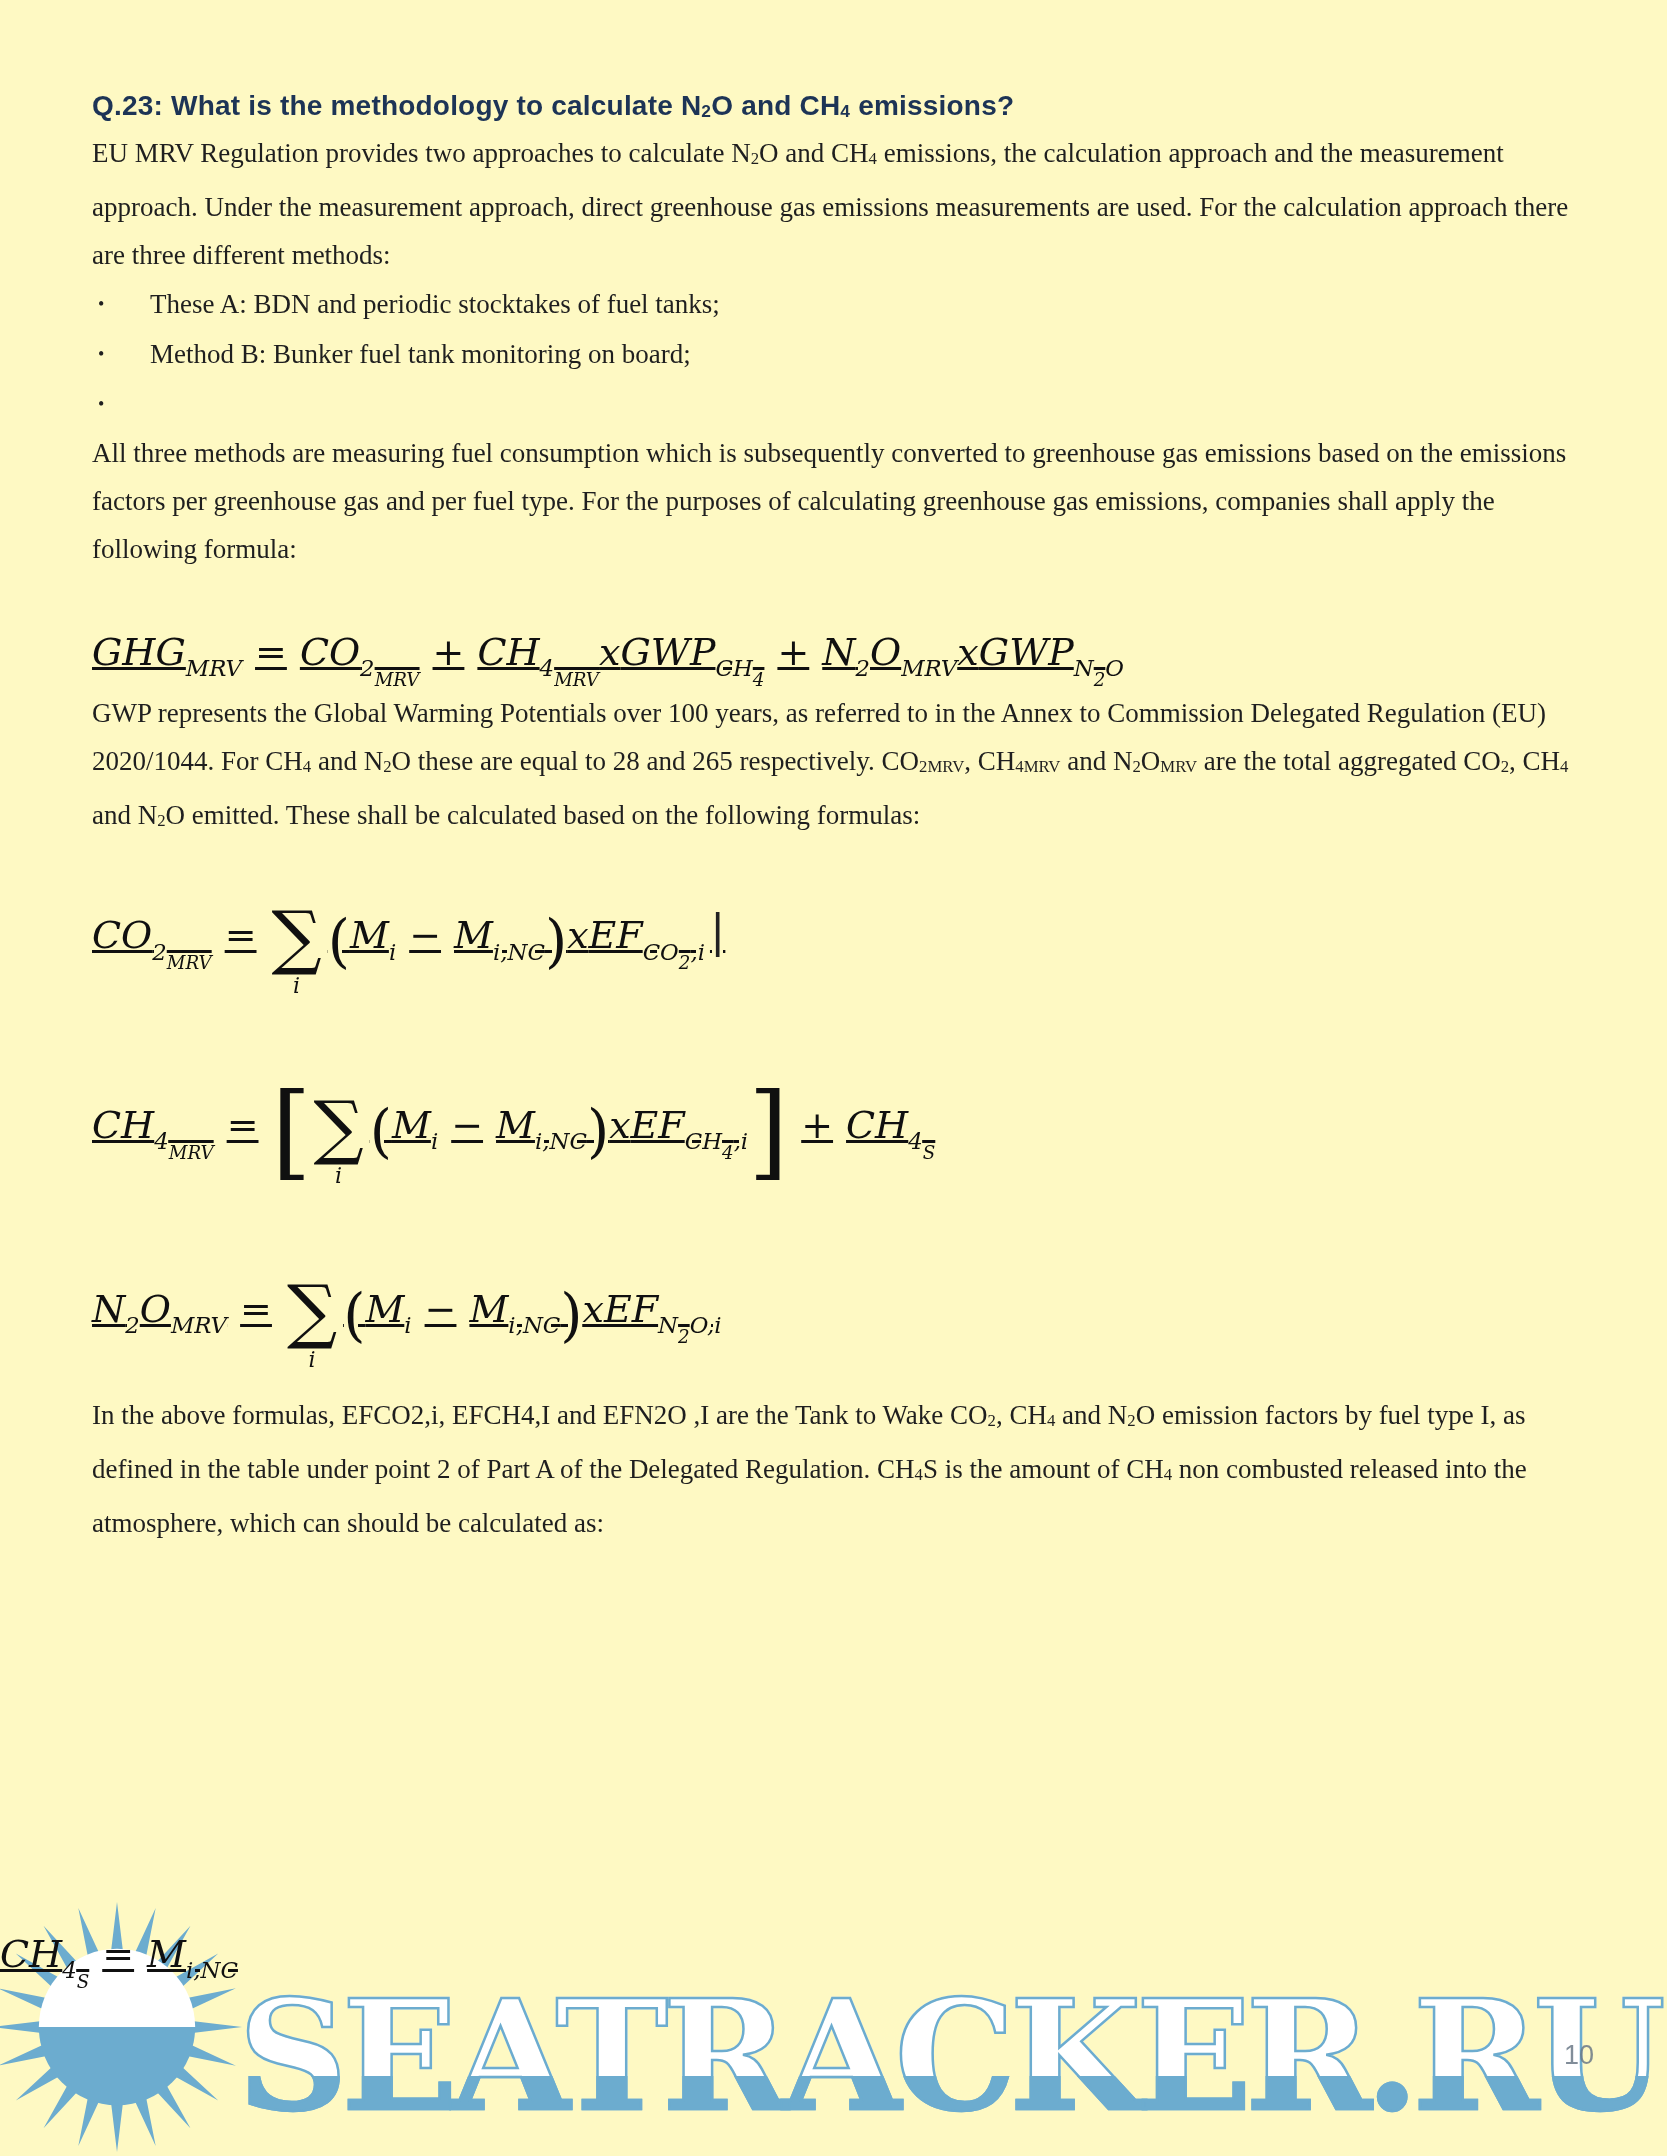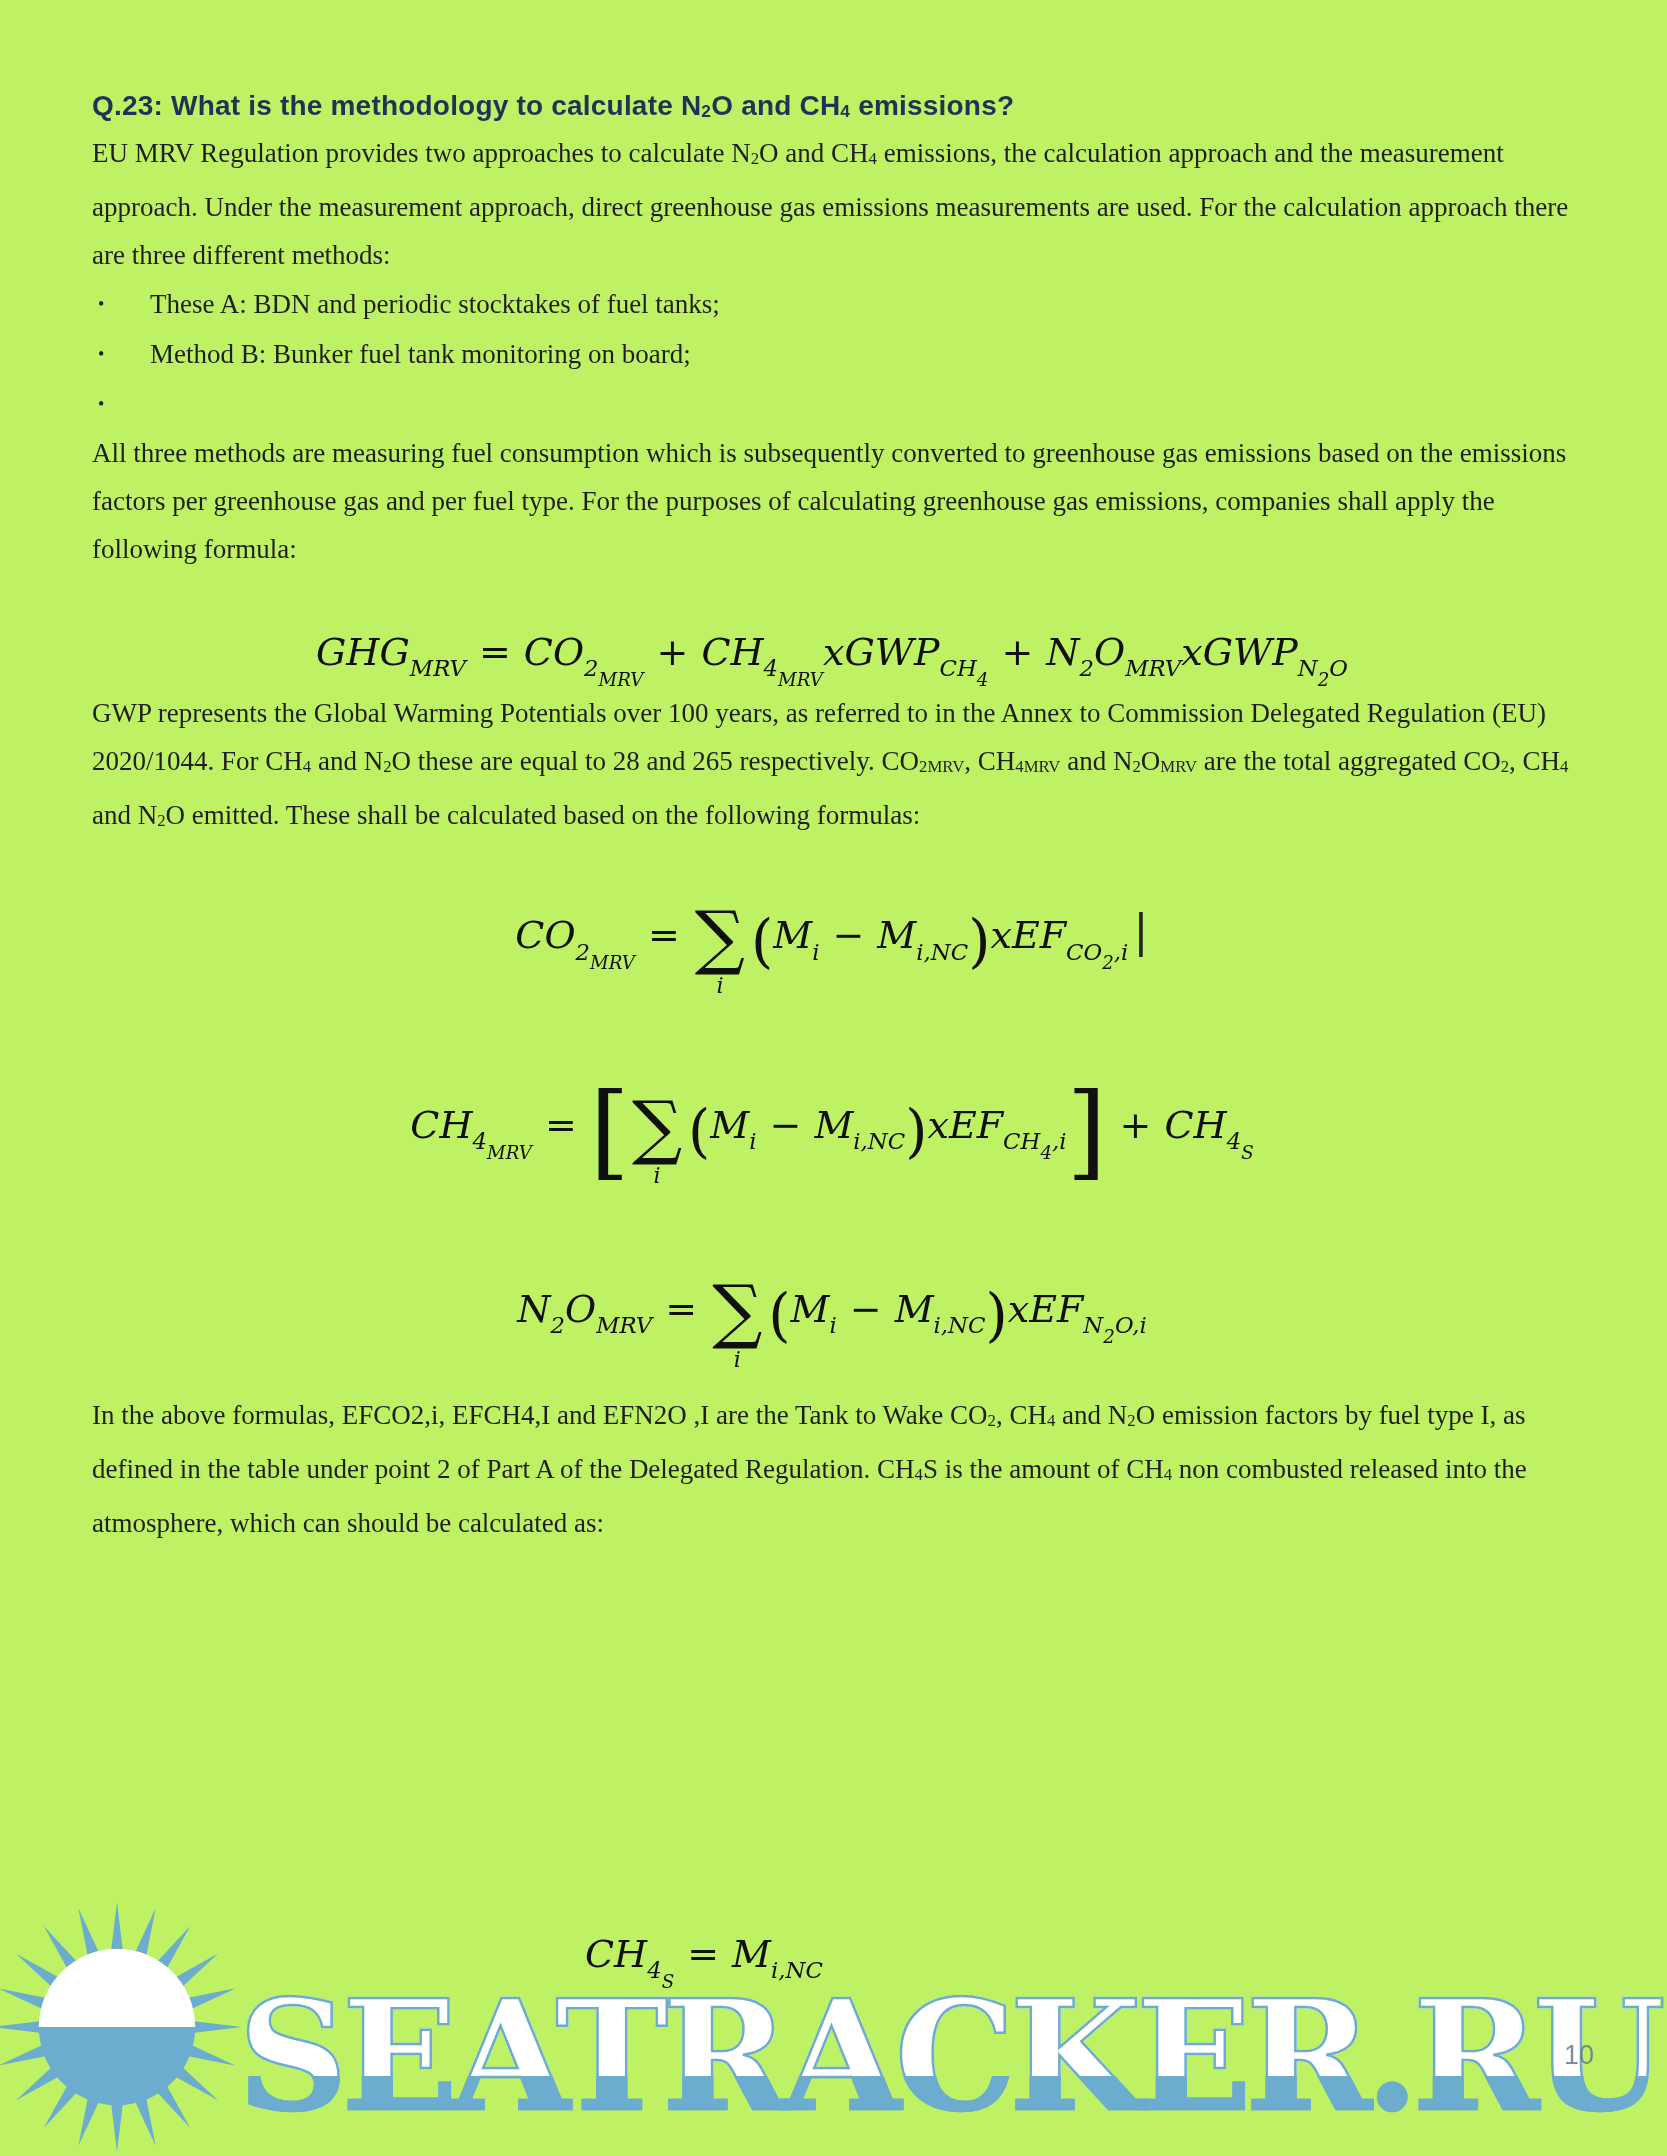--- a/index.html
+++ b/index.html
@@ -1,19 +1,19 @@
 <!DOCTYPE html>
 <html><head>
 <meta charset="utf-8">
 <style>
   html,body{margin:0;padding:0;background:#e8e8e8;}
   .page{
     position:relative;
     width:1667px;height:2156px;
-    background:#bef264;
+    background:#fef9c3;
     overflow:hidden;
     margin:0 auto;
     font-family:"Liberation Serif", serif;
     color:#1f1f1f;
   }
   .content{
     position:relative;
     padding:88px 95px 0 92px;
   }
   h1.qhead{
@@ -43,27 +43,27 @@
   ul.methods li{display:flex;}
   .bullet-marker{
     width:52px;flex:0 0 52px;
     font-size:18px;line-height:50px;
     text-align:left;padding-left:6px;
     color:#1f1f1f;
   }
   
   .formula{
     position:relative;
-    text-align:center;
     font-family:"DejaVu Serif", serif;
     font-style:italic;
     font-size:38px;
     color:#101010;
     line-height:1;
     white-space:nowrap;
+    text-decoration:underline;
   }
   .f-ghg{margin-top:42px;height:74px;line-height:74px;}
   .f-co2{margin-top:16px;height:152px;line-height:140px;}
   .f-ch4{margin-top:32px;height:168px;line-height:160px;}
   .f-n2o{margin-top:26px;height:152px;line-height:140px;}
   .f-ch4s{margin-top:8px;height:70px;line-height:60px;z-index:6;}
   .m-v{font-style:italic;}
   .m-s{font-size:.6em;font-style:italic;vertical-align:-0.5em;letter-spacing:0;}
   .m-ss{font-size:.48em;font-style:italic;vertical-align:-1.15em;}
   .m-o{font-style:normal;margin:0 13px;}

